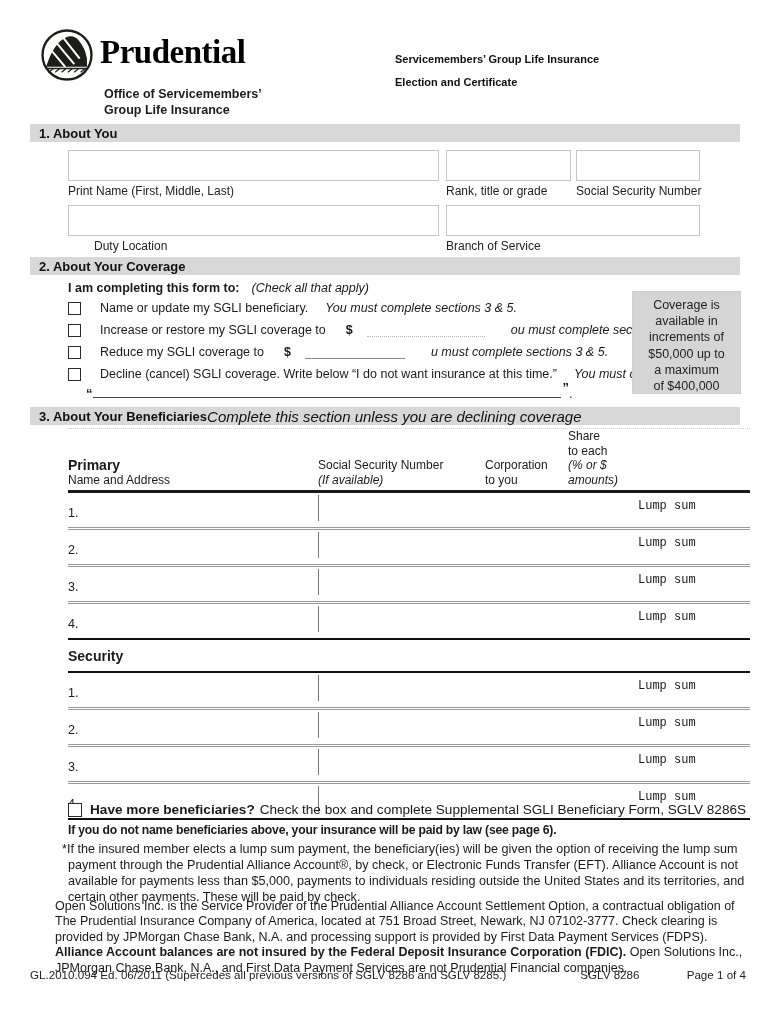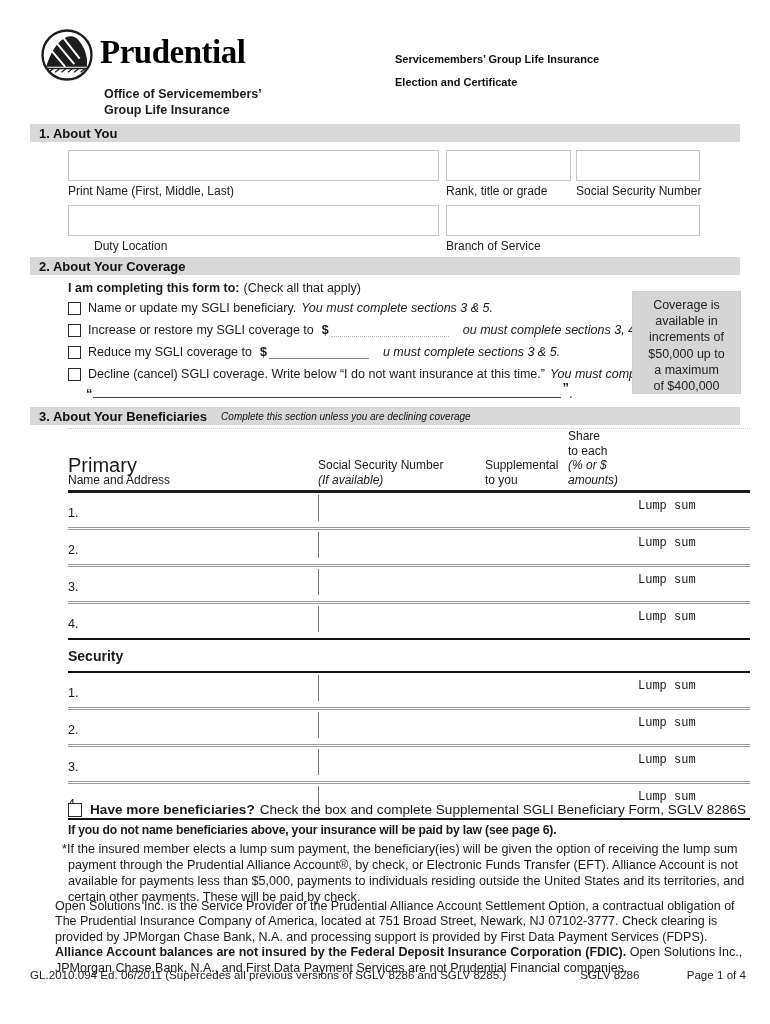--- a/index.html
+++ b/index.html
@@ -9,29 +9,29 @@
   .logo-wrap{position:absolute;left:38px;top:26px;display:flex;align-items:flex-start;}
   .rock{width:58px;height:58px;}
   .wordmark{font-family:"Liberation Serif","DejaVu Serif",serif;font-weight:bold;
             font-size:33px;letter-spacing:-0.5px;color:#000000;margin-left:4px;margin-top:8px;}
   .office{position:absolute;left:104px;top:86px;font-weight:bold;font-size:12.5px;line-height:16px;color:#1c1c1c;}
   .doc-title{position:absolute;left:395px;top:48px;font-weight:bold;font-size:11px;line-height:23px;color:#111;}
   
   .secbar{position:absolute;left:30px;width:710px;height:18px;background:#d8d8d8;
           display:flex;align-items:center;padding-left:9px;box-sizing:border-box;
           font-weight:bold;font-size:13px;color:#111;}
-  .secbar .sub{font-weight:normal;font-style:italic;margin-left:14px;font-size:10px;}
+  .secbar .sub{font-weight:normal;font-style:italic;font-size:15px;}
   
   .ibox{position:absolute;border:1px solid #c6c6c6;background:#fff;box-sizing:border-box;}
   .flabel{position:absolute;font-size:12px;color:#222;}
   
   .s2intro{position:absolute;left:68px;top:281px;font-size:12.5px;}
   .s2intro b{font-weight:bold;}
-  .s2intro .ital{margin-left:4px;}
-  .opt{position:absolute;left:68px;font-size:12.5px;white-space:nowrap;display:flex;align-items:center;}
+  .s2intro .ital{font-style:italic;margin-left:12px;}
+  .opt{position:absolute;left:68px;font-size:12.5px;white-space:nowrap;display:flex;align-items:center;gap:12px;}
   .cb{display:inline-block;width:11px;height:11px;border:1.6px solid #2a2a2a;background:#fff;
       margin-right:7px;flex:0 0 auto;}
   .opt .note{font-style:italic;margin-left:5px;}
   .opt .dollar{font-weight:bold;margin-left:8px;}
   .amt-line{display:inline-block;height:12px;border-bottom:1.5px dotted #b5b5b5;margin-left:2px;}
   .amt-line.w1{width:118px;}
   .amt-line.w2{width:100px;border-bottom:1.5px solid #8a8a8a;}
   .opt .sp1{margin-left:14px;}
   .decl2{position:absolute;left:86px;top:380px;font-size:13px;white-space:nowrap;}
   .decl2 .oq{font-weight:bold;}
@@ -43,21 +43,21 @@
   
   .bene{position:absolute;left:68px;top:428px;width:682px;}
   .bh{display:flex;align-items:flex-end;border-top:1px dotted #cfcfcf;border-bottom:3px solid #1a1a1a;
       padding-bottom:3px;min-height:53px;box-sizing:border-box;}
   .bh .c{font-size:12px;line-height:14.5px;}
   .bh .c1{width:250px;}
   .bh .c2{width:167px;}
   .bh .c3{width:83px;}
   .bh .c4{width:66px;}
   .bh .c5{width:116px;}
-  .bh .big{font-weight:normal;font-size:20px;}
+  .bh .big{font-weight:bold;font-size:14px;}
   .bh .it{font-style:italic;}
   .trow{position:relative;height:34px;border-bottom:3px double #9a9a9a;}
   .trow.last{border-bottom:2.5px solid #111;}
   .trow .num{position:absolute;left:0;bottom:7px;font-size:12.5px;}
   .trow .vtick{position:absolute;left:250px;top:2px;height:26px;border-left:1.2px solid #777;}
   .trow .pay{position:absolute;left:570px;top:6px;font-size:12px;font-family:Liberation Mono, monospace;}
   .sec-label{height:31px;display:flex;align-items:center;font-weight:bold;font-size:14px;
              border-bottom:2.5px solid #111;}
   
   .more-line{position:absolute;left:68px;top:802px;font-size:13.6px;display:flex;align-items:center;white-space:nowrap;}
@@ -167,21 +167,21 @@
     <div class="bh">
       <div class="c c1">
         <div class="big">Primary</div>
         <div>Name and Address</div>
       </div>
       <div class="c c2">
         <div>Social Security Number</div>
         <div class="it">(If available)</div>
       </div>
       <div class="c c3">
-        <div>Supplemental</div>
+        <div>Corporation</div>
         <div>to you</div>
       </div>
       <div class="c c4">
         <div>Share</div>
         <div>to each</div>
         <div class="it">(% or $</div>
         <div class="it">amounts)</div>
       </div>
     </div>
 

